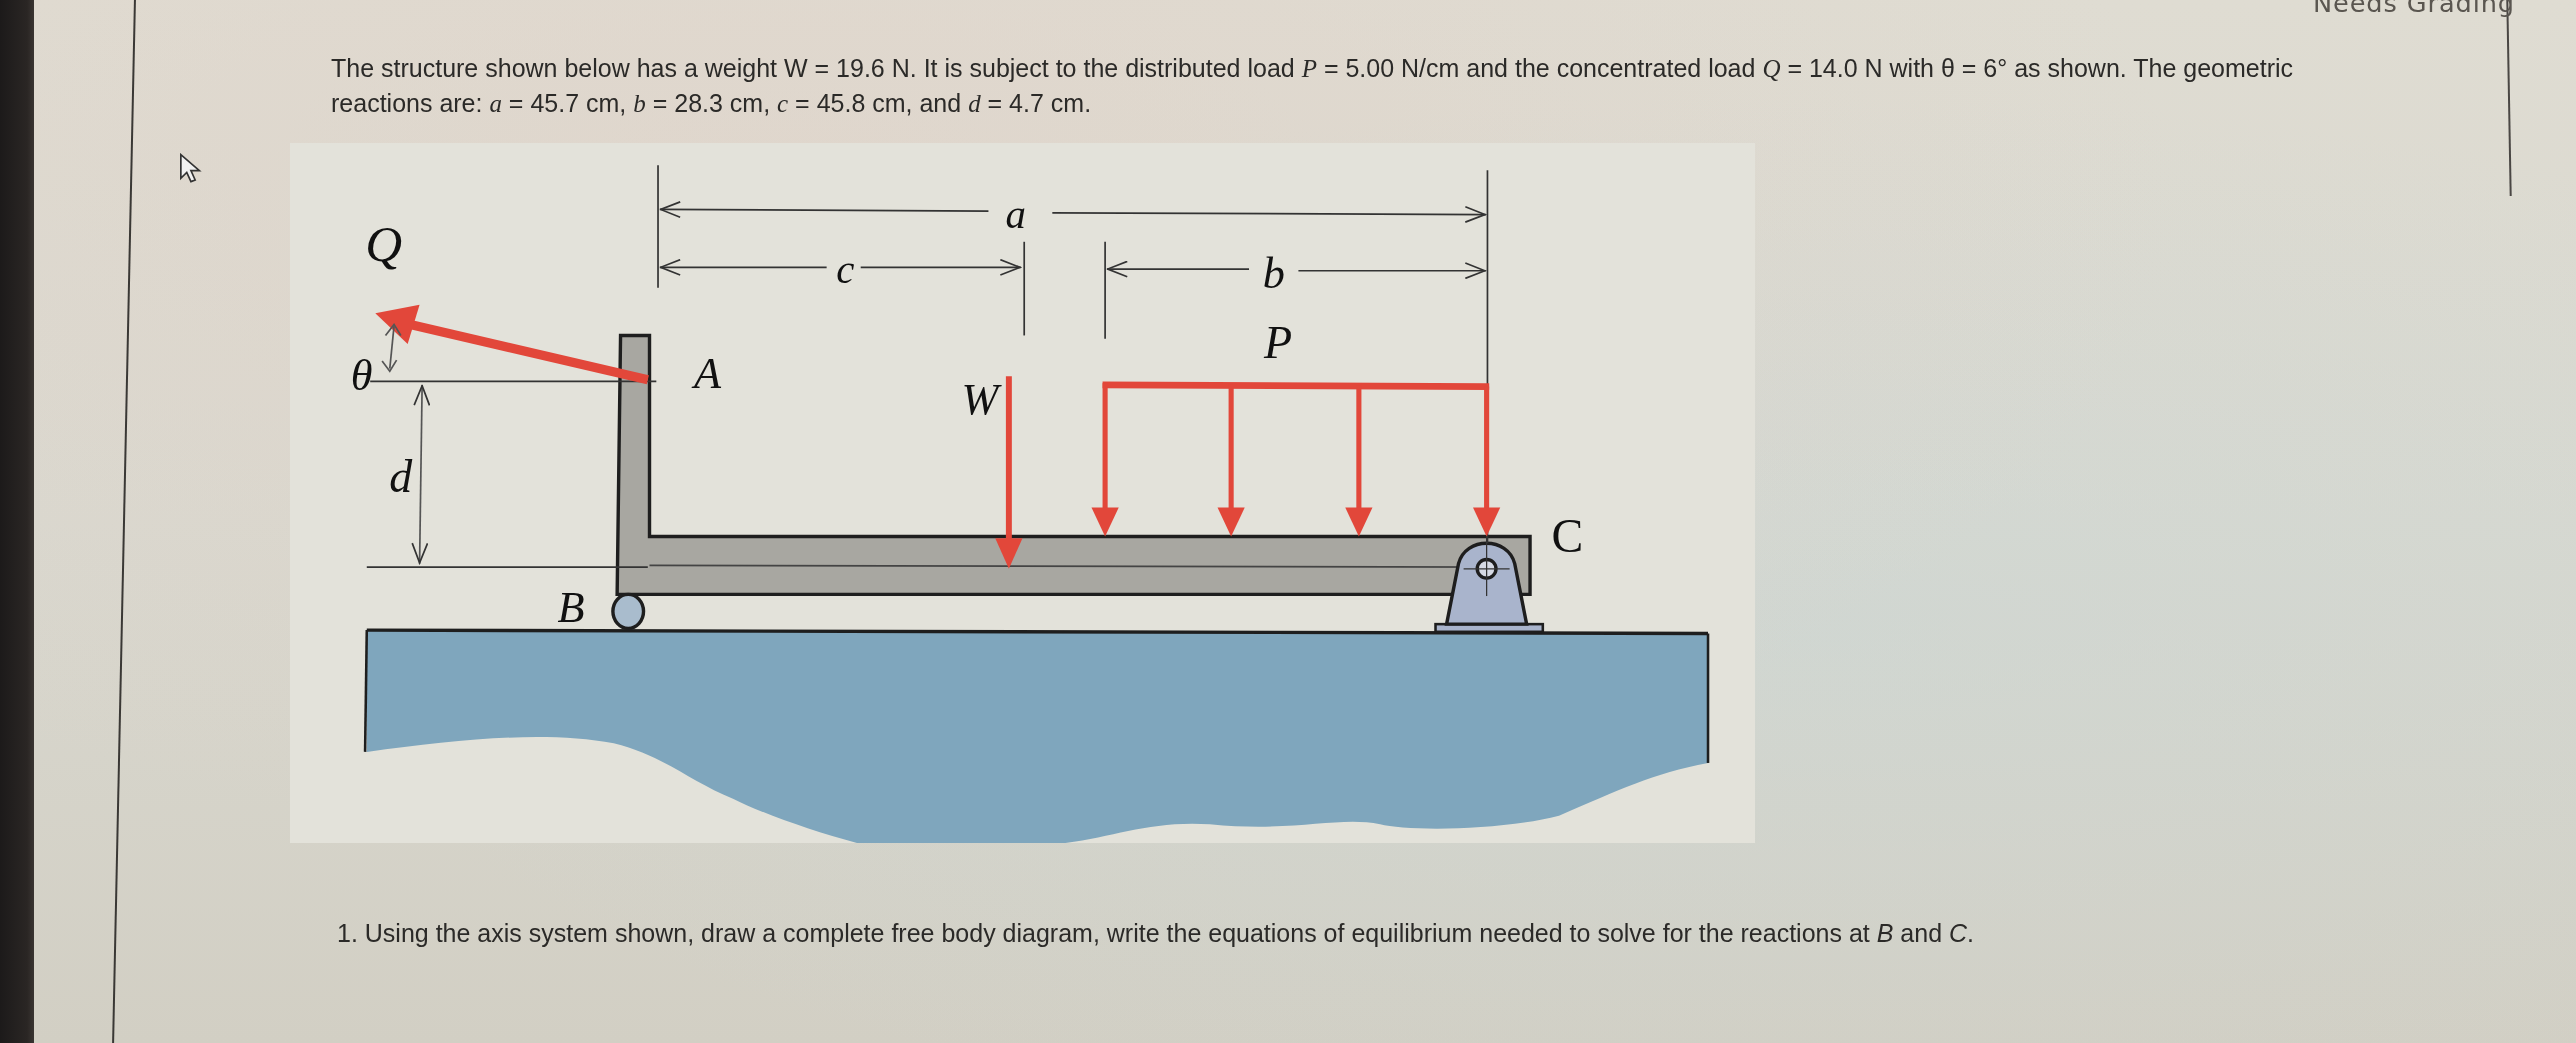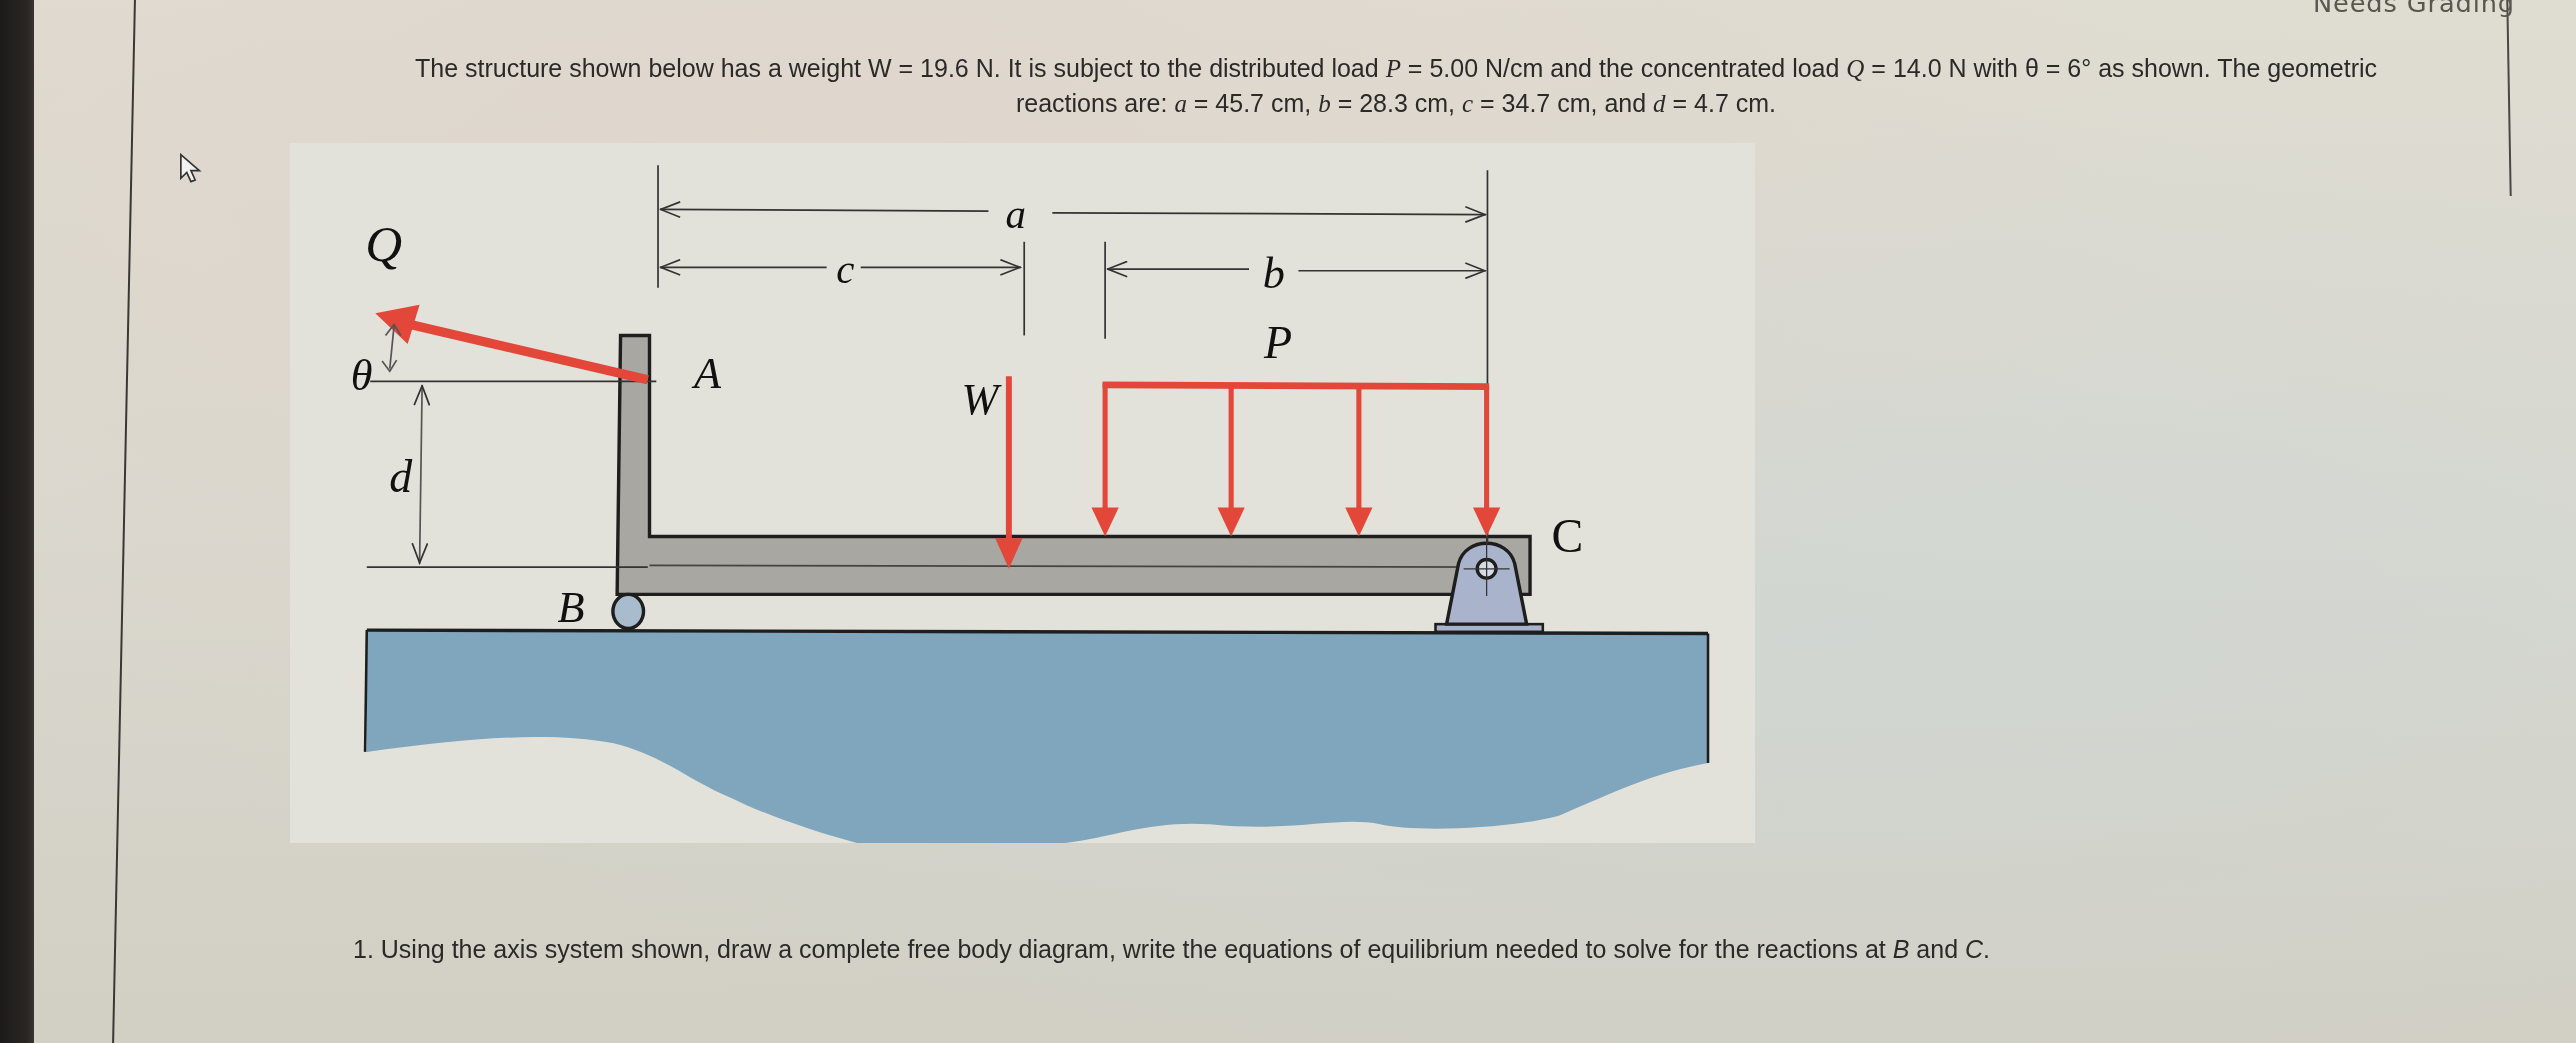--- a/index.html
+++ b/index.html
@@ -27,31 +27,31 @@
     position:absolute; left:2474px; top:0; width:1.7px; height:196px;
     background:#4a4744; transform:skewX(1deg);
   }
   .cursor-icon { position:absolute; left:179px; top:153px; width:25.6px; height:32px; }
   .needs-grading {
     position:absolute; left:2313px; top:-12px; font-size:25.6px; color:#5a5650;
     font-family:"DejaVu Sans", sans-serif; letter-spacing:0.9px;
   }
   .intro {
     position:absolute; left:331px; top:51px; width:2130px;
-    font-size:25px; line-height:34px; color:#2b2a28;text-align:center;
+    font-size:25px; line-height:34px; color:#2b2a28;
   }
   .intro i { font-family:"Liberation Serif", serif; font-style:italic; }
   .figure {
     position:absolute; left:290px; top:143px; width:1465px; height:700px;
     background:#e3e2da;
   }
   .figure svg { position:absolute; left:0; top:0; }
   .questions {
     position:absolute; left:337px; top:915px; font-size:25px; line-height:36px; color:#2b2a28;
-    margin:16px; padding:0; list-style:none;
+    margin:0; padding:0; list-style:none;
   }
   .questions li { margin:0; }
 </style>
 </head>
 <body>
 
 <div class="dark-edge"></div>
 <div class="page">
   <div class="panel-line-left"></div>
   <div class="panel-line-right"></div>
@@ -61,21 +61,21 @@
   <path d="M2 2 L2 30 L9 23 L14 34 L19 32 L14 21 L24 21 Z" fill="#f2f2f2" stroke="#333" stroke-width="2"></path>
 </svg>
 
 <div class="needs-grading">Needs Grading</div>
 
 <div class="intro">
   <div>
     <span>The structure shown below has a weight W = 19.6 N. It is subject to the distributed load </span><i>P</i><span> = 5.00 N/cm and the concentrated load </span><i>Q</i><span> = 14.0 N with θ = 6°  as shown. The geometric</span>
   </div>
   <div>
-    <span>reactions are: </span><i>a</i><span> = 45.7 cm, </span><i>b</i><span> = 28.3 cm, </span><i>c</i><span> = 34.7 cm, and </span><i>d</i><span> = 4.7 cm.</span>
+    <span>reactions are: </span><i>a</i><span> = 45.7 cm, </span><i>b</i><span> = 28.3 cm, </span><i>c</i><span> = 45.8 cm, and </span><i>d</i><span> = 4.7 cm.</span>
   </div>
 </div>
 
 <div class="figure">
   <svg width="1465" height="700" viewBox="0 0 1720 822">
     <defs>
       <marker id="dimArrow" markerWidth="26" markerHeight="20" refX="0" refY="10" orient="auto" markerUnits="userSpaceOnUse">
         <path d="M24 1 L1 10 L24 19" fill="none" stroke="#333" stroke-width="2"></path>
       </marker>
       <marker id="dimArrowEnd" markerWidth="26" markerHeight="20" refX="25" refY="10" orient="auto" markerUnits="userSpaceOnUse">

